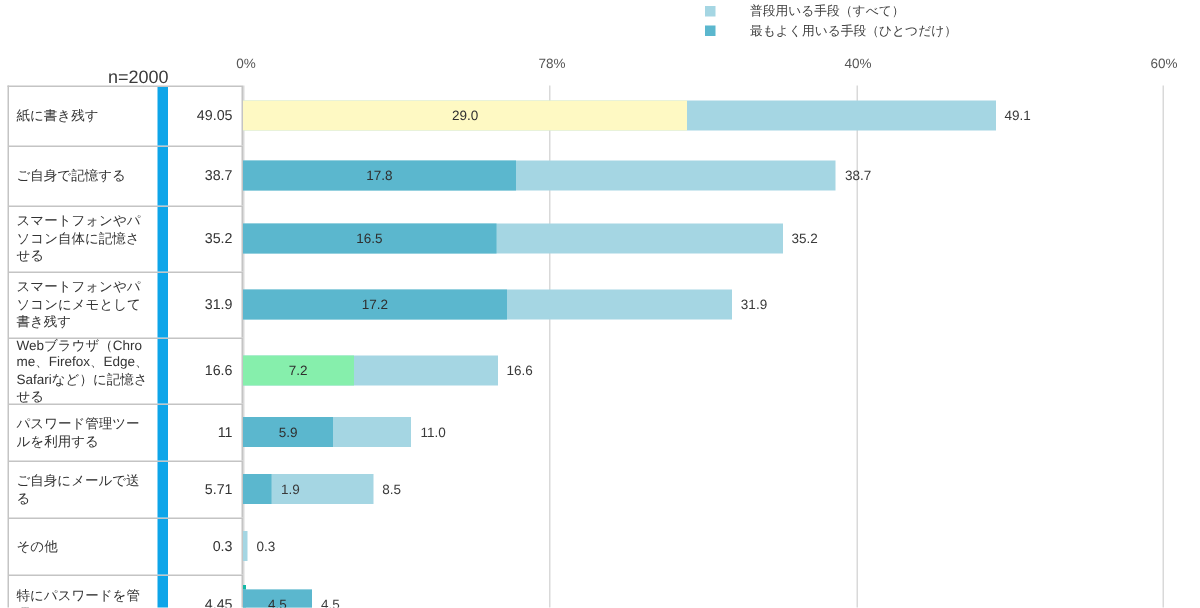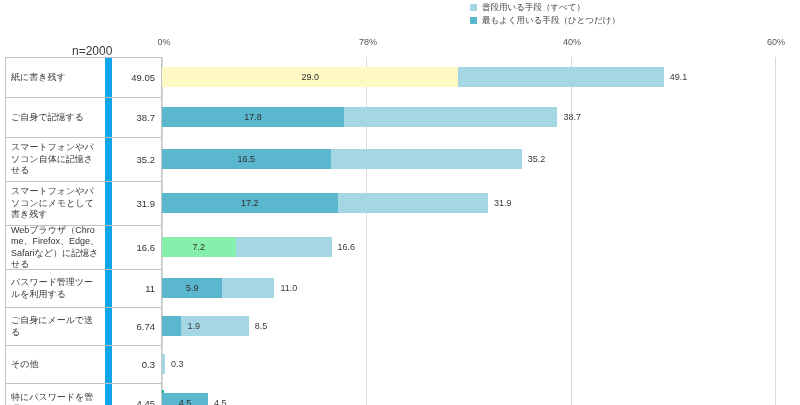--- a/index.html
+++ b/index.html
@@ -12,21 +12,21 @@
     position:relative;
   }
   #chart-root{position:absolute;left:0;top:0;width:800px;height:405px;}
 
   
   .legend{
     position:absolute;
     left:470px;top:2px;
     display:flex;flex-direction:column;gap:3px;
   }
-  .legend-item{display:flex;align-items:center;gap:5px;}
+  .legend-item{display:flex;align-items:center;gap:23px;}
   .legend-swatch{width:7px;height:7px;display:block;flex:0 0 auto;}
   .legend-label{font-size:8.5px;line-height:10px;color:#404040;white-space:nowrap;}
 
   
   .n-note{
     position:absolute;left:72px;top:44px;
     font-size:12px;color:#3a3a3a;white-space:nowrap;
   }
 
   
@@ -145,21 +145,21 @@
       <div class="row" style="height: 44px;">
         <div class="cat-cell">Webブラウザ（Chrome、Firefox、Edge、Safariなど）に記憶させる</div>
         <div class="val-cell">16.6</div>
       </div>
       <div class="row" style="height: 38px;">
         <div class="cat-cell">パスワード管理ツールを利用する</div>
         <div class="val-cell">11</div>
       </div>
       <div class="row" style="height: 38px;">
         <div class="cat-cell">ご自身にメールで送る</div>
-        <div class="val-cell">6.74</div>
+        <div class="val-cell">5.71</div>
       </div>
       <div class="row" style="height: 38px;">
         <div class="cat-cell">その他</div>
         <div class="val-cell">0.3</div>
       </div>
       <div class="row" style="height: 40px;">
         <div class="cat-cell">特にパスワードを管理することはない</div>
         <div class="val-cell">4.45</div>
       </div>
     </div>

